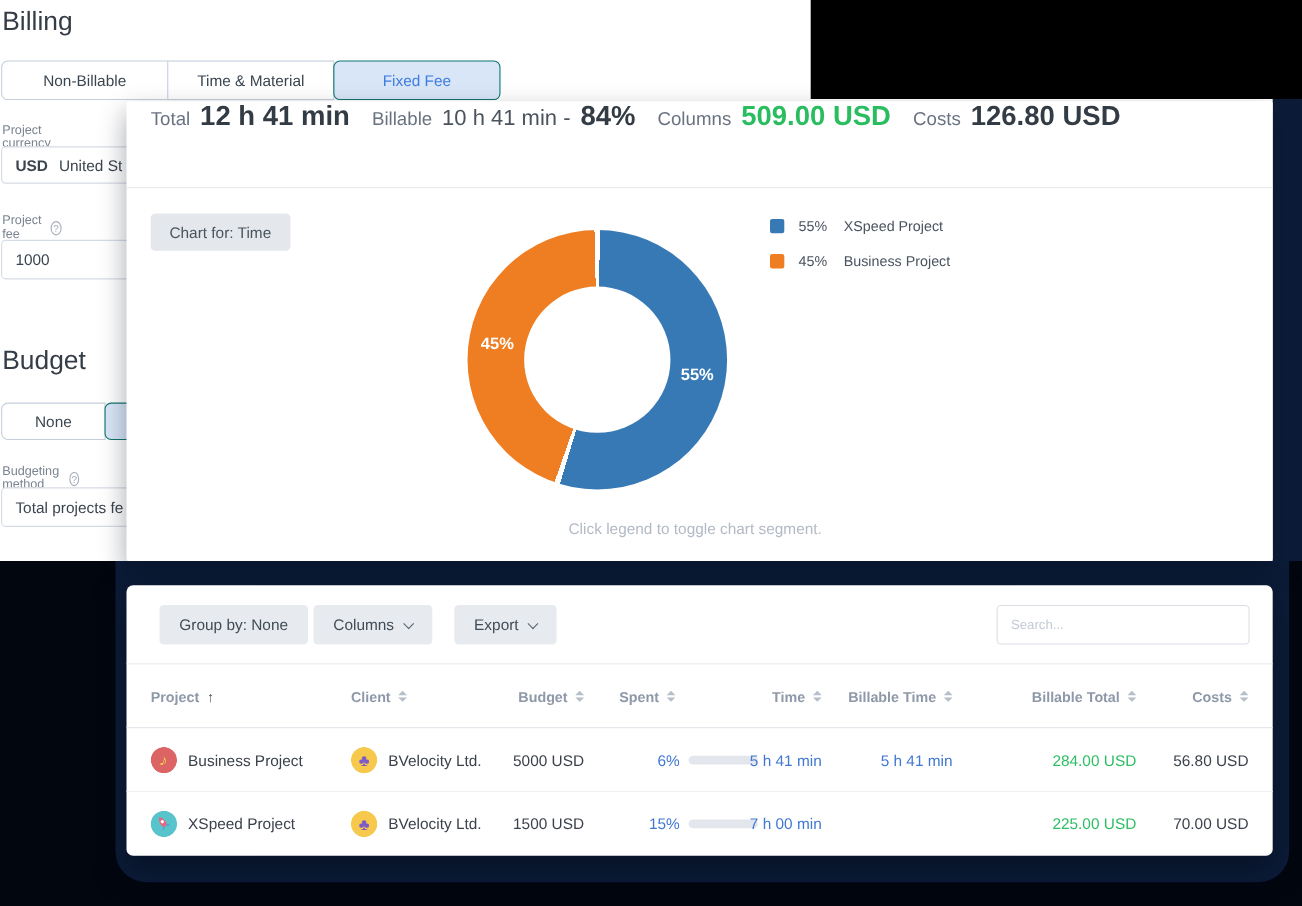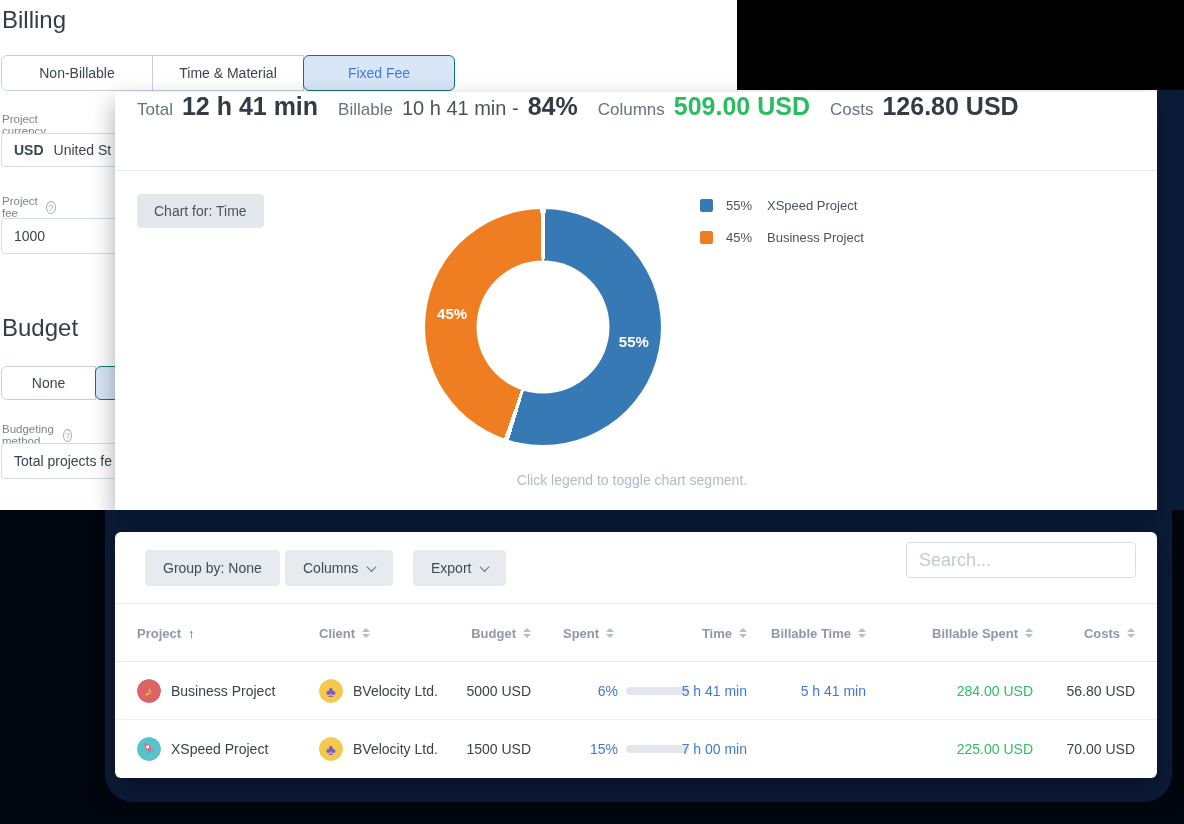--- a/index.html
+++ b/index.html
@@ -66,22 +66,22 @@
                 border-radius:6px; box-shadow:0 12px 28px rgba(2,8,20,.5); }
   .toolbar { position:absolute; left:0; top:0; width:100%; height:72px; border-bottom:1px solid #e9ecef; }
   .tool-btn { position:absolute; top:18px; height:36px; background:#e7ebef; border:none; border-radius:4px;
               font-size:14px; color:#414b56; font-family:inherit; display:flex; align-items:center; gap:10px;
               padding:0 18px; cursor:pointer;margin-left:8px; }
   .btn-group { left:22px; }
   .btn-columns { left:162px; }
   .btn-export { left:290px; }
   .chev { width:7px; height:7px; border-right:1.6px solid #5a646e; border-bottom:1.6px solid #5a646e;
           transform:rotate(45deg) translate(-1px,-1px); display:inline-block; }
-  .search { position:absolute; left:791px; top:10px; width:230px; height:36px; border:1px solid #d9dee5;
-            border-radius:4px; padding:0 12px; font-size:18px; color:#000000; font-family:inherit; }
+  .search { position:absolute; left:791px; top:18px; width:230px; height:36px; border:1px solid #d9dee5;
+            border-radius:4px; padding:0 12px; font-size:12px; color:#000000; font-family:inherit; }
   .search::placeholder { color:#c3cad4; }
 
   .thead { position:absolute; left:0; top:72px; width:100%; height:58px; border-bottom:1px solid #e3e7ec; }
   .trow  { position:absolute; left:0; width:100%; height:58px; cursor:pointer; }
   .row1 { top:130px; border-bottom:1px solid #eef1f4; }
   .row2 { top:188px; }
   .cell { position:absolute; top:0; height:58px; display:flex; align-items:center; font-size:14px; color:#3b424c; }
   .hcell { font-size:13px; font-weight:bold; color:#8e98a8; gap:7px; }
   .r { justify-content:flex-end; }
   .c-project { left:22px;  width:175px; }
@@ -246,21 +246,21 @@
         </span>
     </div>
     <div class="cell hcell r c-btime">
       <span>Billable Time</span>
         <span class="sort-icon">
           <i class="up"></i>
           <i class="dn"></i>
         </span>
     </div>
     <div class="cell hcell r c-bamount">
-      <span>Billable Spent</span>
+      <span>Billable Total</span>
         <span class="sort-icon">
           <i class="up"></i>
           <i class="dn"></i>
         </span>
     </div>
     <div class="cell hcell r c-costs">
       <span>Costs</span>
         <span class="sort-icon">
           <i class="up"></i>
           <i class="dn"></i>

